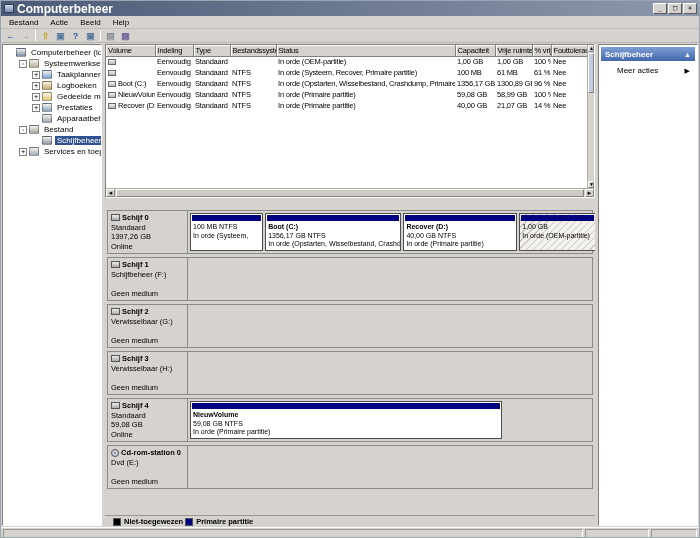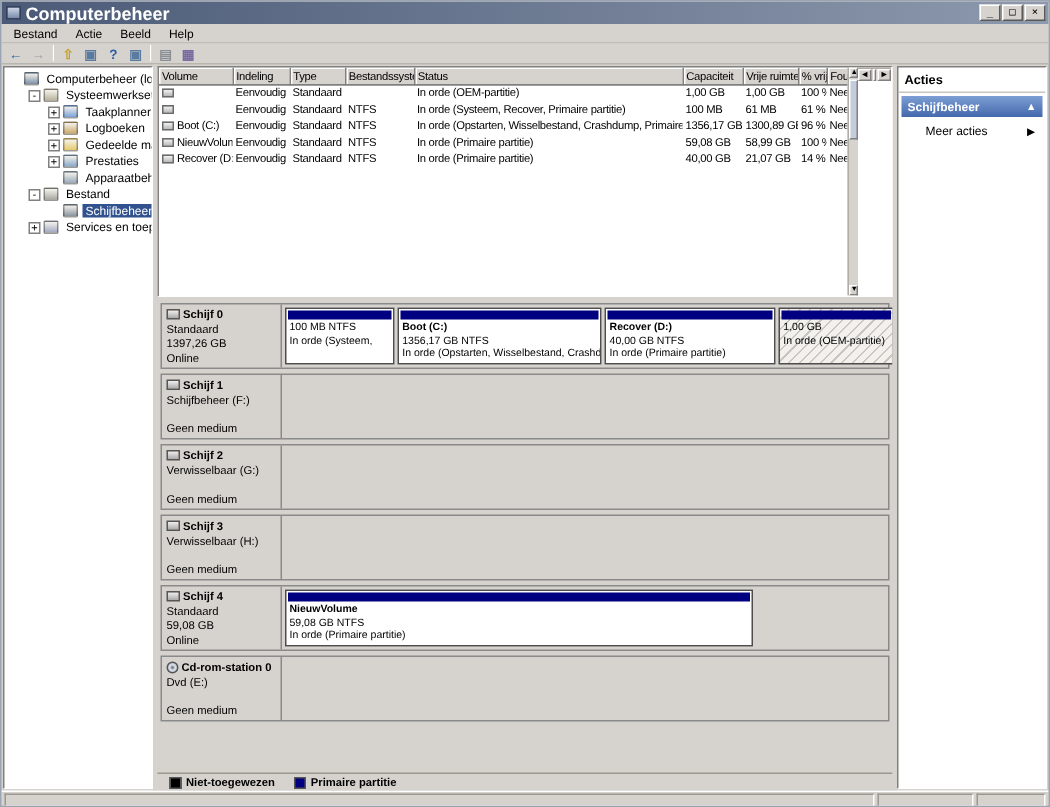--- a/index.html
+++ b/index.html
@@ -69,21 +69,21 @@
   .tree-icon {
     width: 10px; height: 9px; margin-right: 3px; flex: none;
     border: 1px solid rgba(0,0,0,.35); border-radius: 1px;
   }
   .tree-label { padding: 0 2px; }
   .tree-label.selected { background: #31528f; color: #fff; }
   
   .list-panel {
     height: 154px; margin-top: 1px;
     background: #fff; border: 1px solid; border-color: #808080 #fff #fff #808080;
-    display: flex; flex-direction: row; position: relative;
+    display: flex; flex-direction: column; position: relative;
   }
   .list-body { flex: 1; display: flex; overflow: hidden; }
   table.vol { border-collapse: collapse; table-layout: fixed; width: 483px; font-size: 7.5px; letter-spacing: -0.2px; }
   table.vol th {
     background: #d6d3ce; font-weight: normal; text-align: left;
     border-right: 1px solid #808080; border-bottom: 1px solid #808080;
     box-shadow: inset 1px 1px 0 #fff;
     padding: 0 2px; height: 11px; white-space: nowrap; overflow: hidden;
   }
   table.vol td {
@@ -101,21 +101,21 @@
   }
   .vs-arrow { height: 7px; background: #d6d3ce; border: 1px solid; border-color: #fff #808080 #808080 #fff; font-size: 5px; line-height: 5px; text-align: center; }
   .vs-thumb { height: 40px; margin-top: 1px; background: #c3cbdd; border: 1px solid; border-color: #fff #808080 #808080 #fff; }
   .hscroll {
     height: 9px; background: #d6d3ce; display: flex; align-items: stretch;
     border-top: 1px solid #b0ada6;
   }
   .hs-arrow { width: 9px; background: #d6d3ce; border: 1px solid; border-color: #fff #808080 #808080 #fff; font-size: 6px; line-height: 7px; text-align: center; }
   .hs-thumb { flex: 1; margin: 0 1px; background: #cdcac2; border: 1px solid; border-color: #fff #808080 #808080 #fff; }
   
-  .disk-panel { flex: 1; background: #d6d3ce; padding: 4px 2px 0 2px; overflow: hidden; }
+  .disk-panel { flex: 1; background: #d6d3ce; padding: 12px 2px 0 2px; overflow: hidden; }
   .disk-row {
     display: flex; border: 1px solid #8a8a8a; background: #d6d3ce;
     margin-bottom: 3px; min-height: 42px;
   }
   .disk-label {
     width: 80px; flex: none; border-right: 1px solid #8a8a8a;
     padding: 2px 3px; line-height: 9.5px; font-size: 7.5px;
   }
   .disk-name { font-weight: bold; display: flex; align-items: center; gap: 2px; }
   .disk-hw-icon { width: 9px; height: 7px; flex: none; background: linear-gradient(#eee,#aaa); border: 1px solid #555; }
@@ -127,21 +127,21 @@
   }
   .part-bar { height: 6px; flex: none; margin: 1px; }
   .part-text { padding: 1px 2px; font-size: 7px; line-height: 8.5px; white-space: nowrap; overflow: hidden; }
   .part-title { font-weight: bold; }
   .part-box.hatched {
     background: repeating-linear-gradient(135deg, #f2f1ee 0 4px, #c9c6bf 4px 5px);
   }
   
   .legendbar {
     height: 12px; background: #d6d3ce; border-top: 1px solid #9a978f;
-    display: flex; align-items: center; gap: 13px; padding-left: 8px;
+    display: flex; align-items: center; gap: 2px; padding-left: 8px;
     font-weight: bold; font-size: 7.5px;
   }
   .legend-item { display: flex; align-items: center; gap: 3px; }
   .legend-swatch { width: 8px; height: 8px; border: 1px solid #555; }
   
   .actions-title { font-weight: bold; font-size: 8.5px; padding: 3px 4px; border-bottom: 1px solid #c8c5be; }
   .actions-section {
     margin: 2px 2px 0 2px; height: 14px;
     background: linear-gradient(#7d9fd4, #4468ad);
     color: #fff; font-weight: bold; font-size: 8px;
@@ -490,21 +490,20 @@
         </span>
         <span class="legend-item">
           <span class="legend-swatch" style="background: rgb(0, 0, 128);"></span>
           <span>Primaire partitie</span>
         </span>
       </div>
   </div>
 
   <div class="splitter"></div>
   <div class="right-panel panel-sunken">
-    <div class="actions-title">Acties</div>
     <div class="actions-section">
       <span>Schijfbeheer</span>
       <span class="chev">▲</span>
     </div>
     <div class="more-actions">
       <span>Meer acties</span>
       <span class="arrow">▶</span>
     </div>
   </div>
 </div>

